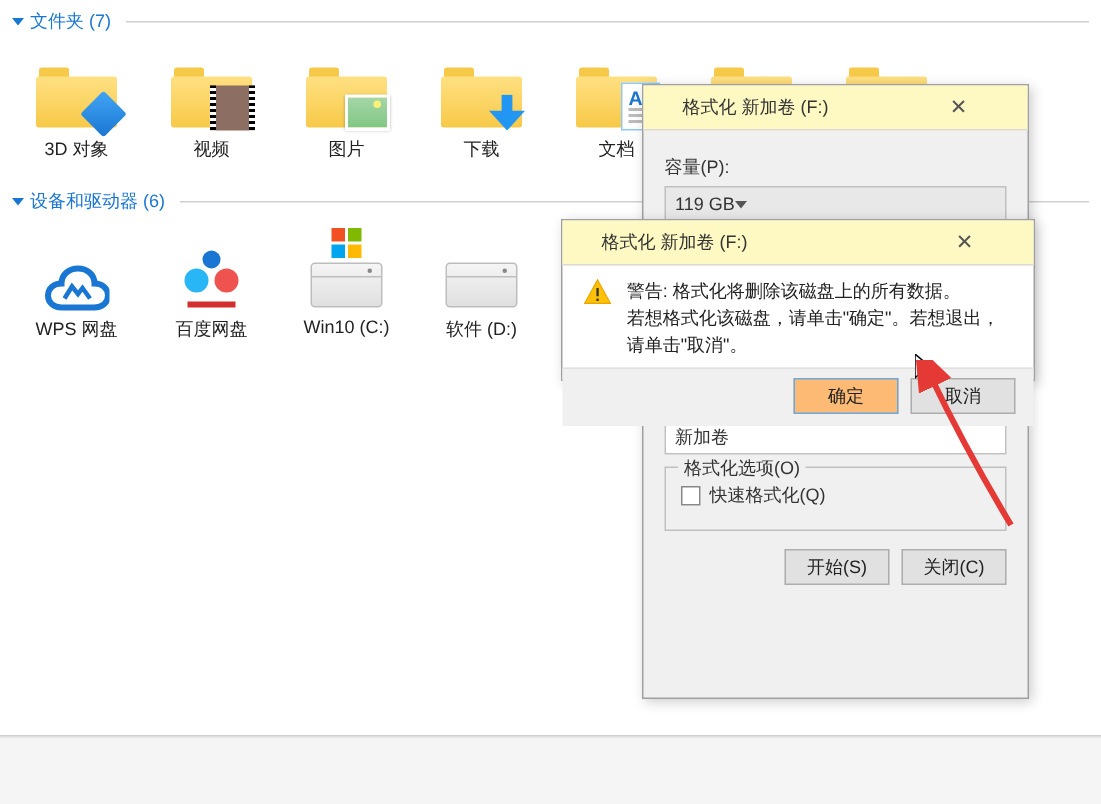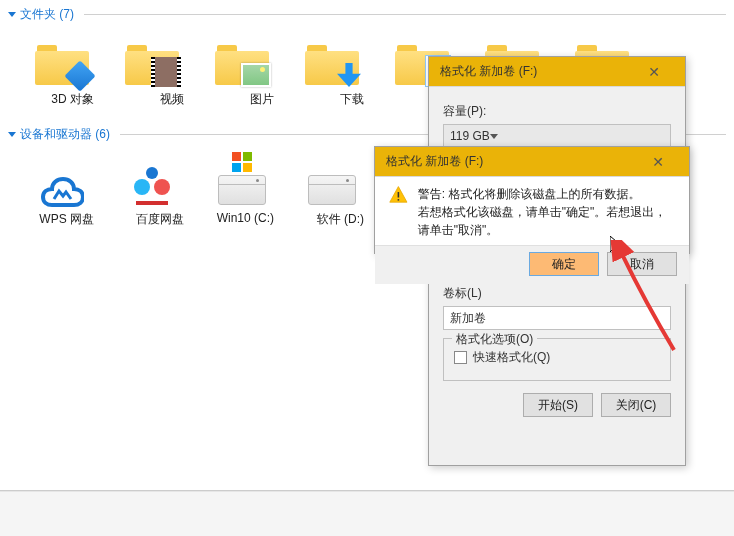--- a/index.html
+++ b/index.html
@@ -35,21 +35,21 @@
     .icon-grid {
       display: flex;
       flex-wrap: wrap;
       padding: 8px 6px 4px 6px;
       gap: 0;
     }
     .file-item {
       width: 90px;
       display: flex;
       flex-direction: column;
-      align-items: flex-end;
+      align-items: center;
       padding: 4px 2px 8px 2px;
       cursor: pointer;
     }
     .file-item .icon-box {
       width: 64px;
       height: 48px;
       display: flex;
       align-items: flex-end;
       justify-content: center;
     }
@@ -138,24 +138,23 @@
     .drive::after{content:'';position:absolute;right:6px;top:3px;width:3px;height:3px;border-radius:50%;background:#888}
 
     
     .dialog {
       position: absolute;
       background: #f0f0f0;
       border: 1px solid #a0a0a0;
       box-shadow: 2px 2px 8px rgba(0,0,0,.2);
     }
     .dialog .titlebar {
-      background: #eab308;
+      background: #fef9c3;
       display: flex;
-      align-items: center;
-      padding: 6px 11px;
+      padding: 6px 26px;
       border-bottom: 1px solid #d9d9d9;
       font-size: 12px;
     }
     .dialog .titlebar .ttl { flex: 1; color: #333; }
     .dialog .close-x {
       width: 40px; text-align: center; cursor: pointer;
       font-size: 14px; color: #555;
     }
     .dialog .content { padding: 10px 14px 12px 14px; }
     .field-label { font-size: 12px; color: #333; margin: 6px 0 4px 0; }
@@ -351,21 +350,20 @@
     <span class="close-x">✕</span>
   </div>
   <div class="content">
     <div class="field-label">容量(P):</div>
     <div class="dd">
       <span>119 GB</span>
       <span class="arr"></span>
     </div>
     <div class="field-label">文件系统(F)</div>
     <div style="height:104px"></div>
-    <div class="field-label">卷标(L)</div>
     <div class="text-input">
       <span>新加卷</span>
     </div>
     <div class="group-box">
       <div class="legend">格式化选项(O)</div>
       <label class="chk">
         <span class="box"></span>
         <span>快速格式化(Q)</span>
       </label>
     </div>

